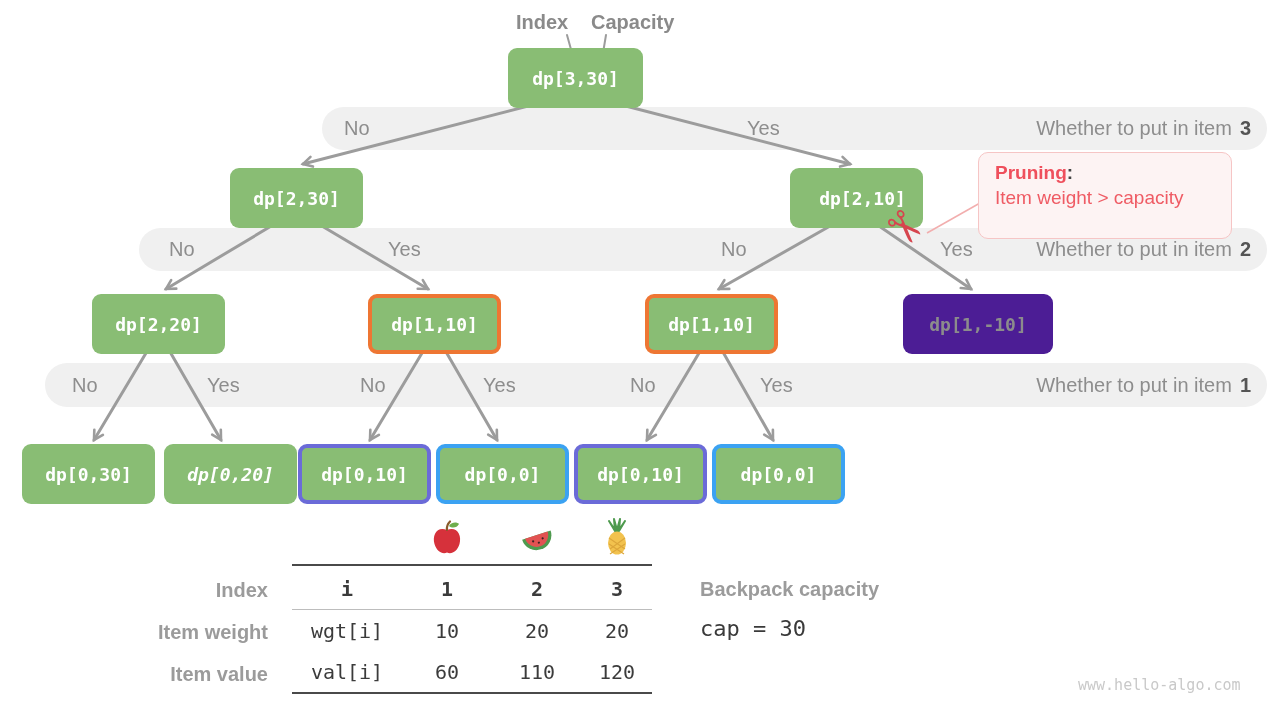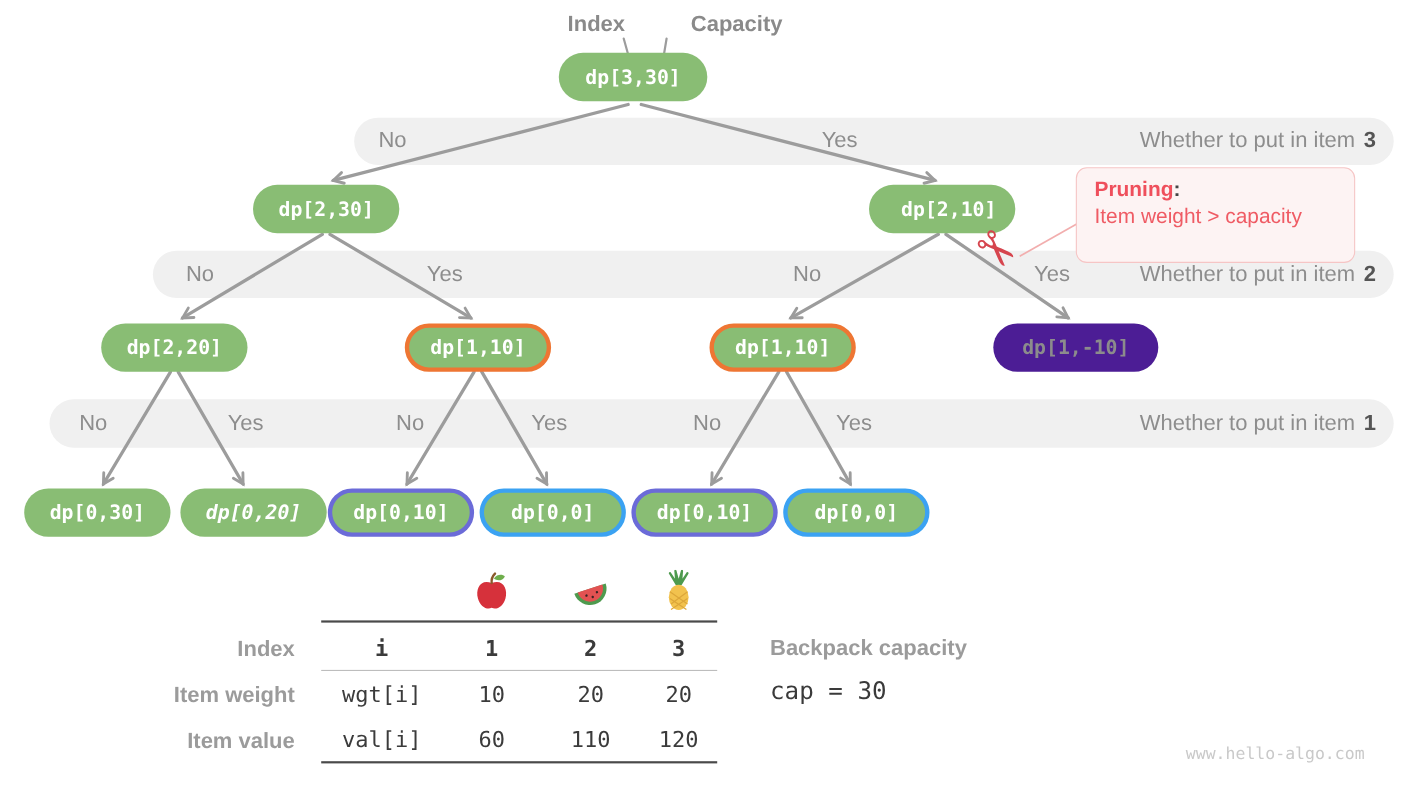--- a/index.html
+++ b/index.html
@@ -7,21 +7,21 @@
          font-family:"Liberation Sans", sans-serif;}
   .layer{position:absolute;left:0;top:0;}
 
   
   .band{position:absolute;background:#f0f0f0;border-radius:22px;z-index:1;}
   .choice{position:absolute;top:0;color:#8d8d8d;font-size:20px;}
   .question{position:absolute;top:0;right:16px;color:#8d8d8d;font-size:20px;}
   .q-item{font-weight:bold;color:#555555;margin-left:8px;}
 
   
-  .node{position:absolute;height:44px;border-radius:22px;background:#89bd74;color:#ffffff;
+  .node{position:absolute;height:60px;border-radius:9px;background:#89bd74;color:#ffffff;
         font-family:"DejaVu Sans Mono", monospace;font-weight:bold;font-size:18px;
         display:flex;align-items:center;justify-content:center;z-index:3;box-sizing:border-box;}
   .node.orange{border:4px solid #ee7633;}
   .node.purple{border:4px solid #6b6bd8;}
   .node.blue{border:4px solid #3ba2f2;}
   .node.pruned{background:#4c1d95;color:#8c8c8c;font-weight:bold;}
 
   
   .plabel{position:absolute;color:#8a8a8a;font-size:20px;font-weight:bold;z-index:3;}
 
@@ -111,21 +111,21 @@
       <line x1="715" y1="338" x2="773" y2="440" marker-end="url(#ah)"></line>
     </g>
     <g stroke="#9c9c9c" stroke-width="2" stroke-linecap="round">
       <line x1="567" y1="35" x2="572" y2="53"></line>
       <line x1="606" y1="35" x2="603" y2="53"></line>
     </g>
     <line x1="927" y1="233" x2="980" y2="203" stroke="#f2aeae" stroke-width="1.5"></line>
   </svg>
 
   <span class="plabel" style="left:516px;top:11px;">Index</span>
-  <span class="plabel" style="left:628px;top:11px;">Capacity</span>
+  <span class="plabel" style="left:591px;top:11px;">Capacity</span>
 
   <div class="node" style="left:508px;top:48px;width:135px;">dp[3,30]</div>
 
   <div class="node" style="left:230px;top:168px;width:133px;">dp[2,30]</div>
   <div class="node" style="left:790px;top:168px;width:133px;padding-left:12px;">dp[2,10]</div>
 
   <div class="node" style="left:92px;top:294px;width:133px;">dp[2,20]</div>
   <div class="node orange" style="left:368px;top:294px;width:133px;">dp[1,10]</div>
   <div class="node orange" style="left:645px;top:294px;width:133px;">dp[1,10]</div>
   <div class="node pruned" style="left:903px;top:294px;width:150px;">dp[1,-10]</div>

